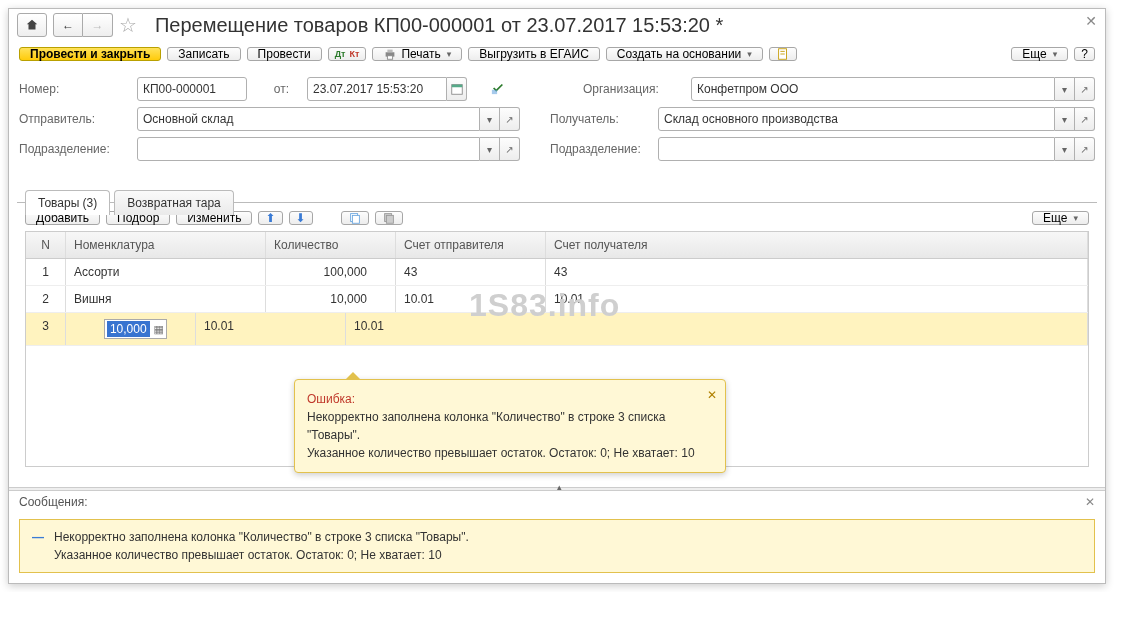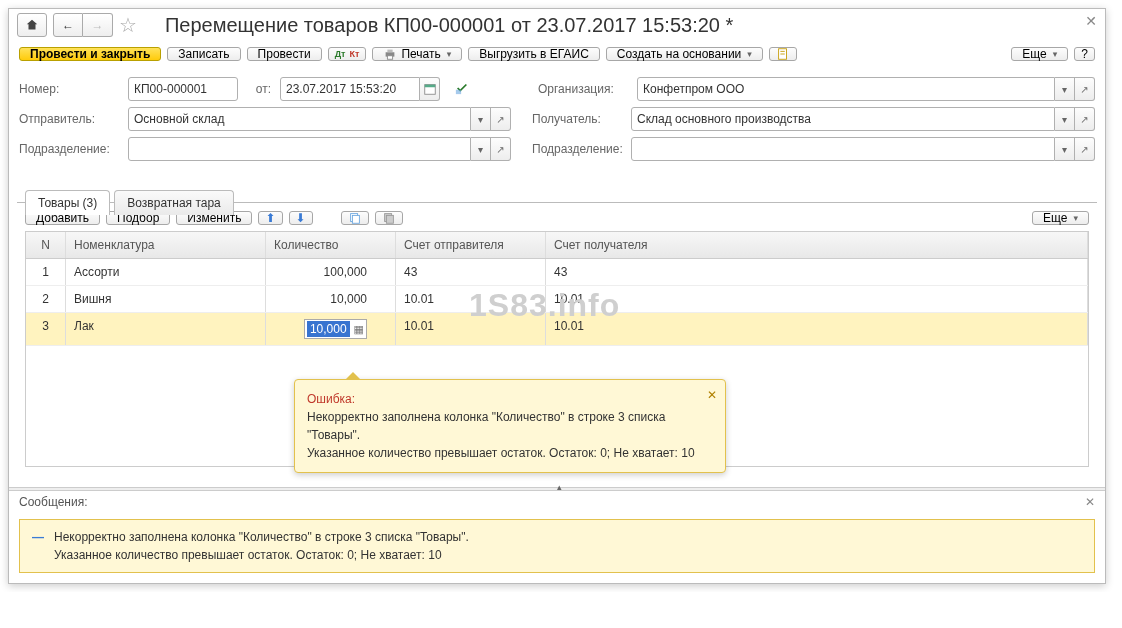--- a/index.html
+++ b/index.html
@@ -5,30 +5,30 @@
 * { box-sizing: border-box; }
 body { margin: 0; padding: 8px; font-family: Arial, sans-serif; font-size: 12px; color: #333; background: #fff; }
 .window { border: 1px solid #bbb; box-shadow: 0 2px 8px rgba(0,0,0,0.2); width: 1098px; position: relative; }
 .titlebar { display: flex; align-items: center; padding: 4px 8px; gap: 6px; }
 .nav-btn { border: 1px solid #aaa; background: linear-gradient(#fff,#eee); border-radius: 3px; width: 30px; height: 24px; display: inline-flex; align-items: center; justify-content: center; cursor: pointer; }
 .nav-group { display: inline-flex; }
 .nav-group .nav-btn { border-radius: 0; border-left-width: 0; }
 .nav-group .nav-btn:first-child { border-left-width: 1px; border-radius: 3px 0 0 3px; }
 .nav-group .nav-btn:last-child { border-radius: 0 3px 3px 0; }
 .star { color: #aaa; font-size: 20px; }
-.title { font-size: 20px; color: #333; margin-left: 22px; }
+.title { font-size: 20px; color: #333; margin-left: 12px; }
 .close-x { position: absolute; right: 8px; top: 4px; color: #888; cursor: pointer; font-size: 14px; }
 .toolbar { display: flex; align-items: center; padding: 6px 10px; gap: 6px; flex-wrap: wrap; }
 .btn { border: 1px solid #a7a7a7; background: linear-gradient(#fdfdfd,#ededed); border-radius: 3px; padding: 4px 10px; cursor: pointer; font-size: 12px; display: inline-flex; align-items: center; gap: 4px; height: 14px; }
 .btn-primary { background: linear-gradient(#ffe25a,#ffcb0a); border-color: #b9a000; font-weight: bold; }
 .btn-icon { padding: 4px 6px; }
 .btn .caret { font-size: 9px; color: #666; margin-left: 2px; }
 .spacer { flex: 1; }
 .form-area { padding: 4px 10px; }
-.form-row { display: flex; align-items: center; margin: 6px 0; gap: 9px; }
+.form-row { display: flex; align-items: center; margin: 6px 0; gap: 18px; }
 .label { color: #666; width: 100px; }
 .input { border: 1px solid #b0b0b0; border-radius: 3px; height: 24px; padding: 0 5px; background: #fff; display: inline-flex; align-items: center; font-size: 12px; }
 .input-group { display: inline-flex; }
 .input-group .input { border-radius: 3px 0 0 3px; }
 .input-group .ig-btn { border: 1px solid #b0b0b0; border-left: none; height: 24px; width: 20px; display: inline-flex; align-items: center; justify-content: center; background: linear-gradient(#fdfdfd,#ededed); cursor: pointer; font-size: 10px; color: #666; }
 .input-group .ig-btn:last-child { border-radius: 0 3px 3px 0; }
 .tabs { display: flex; border-bottom: 1px solid #bbb; padding-left: 8px; margin: 6px 8px 0; }
 .tab { border: 1px solid #bbb; border-bottom: none; padding: 5px 12px; margin-right: 4px; border-radius: 4px 4px 0 0; background: linear-gradient(#fafafa,#eaeaea); cursor: pointer; position: relative; top: 13px; }
 .tab.active { background: #fff; }
 .tab-content { padding: 8px; margin: 0 8px; }
@@ -231,21 +231,20 @@
       </div>
       <div class="trow">
         <div class="td c-n">2</div>
         <div class="td c-name">Вишня</div>
         <div class="td c-qty">10,000</div>
         <div class="td c-acc1">10.01</div>
         <div class="td c-acc2">10.01</div>
       </div>
       <div class="trow selected">
         <div class="td c-n">3</div>
-        <div class="td c-name">Лак</div>
         <div class="td c-qty">
           <span class="qty-cell-edit">
             <span class="qty-val">10,000</span>
             <span class="cal-icon">▦</span>
           </span>
         </div>
         <div class="td c-acc1">10.01</div>
         <div class="td c-acc2">10.01</div>
       </div>
       <div class="tbody-empty"></div>

